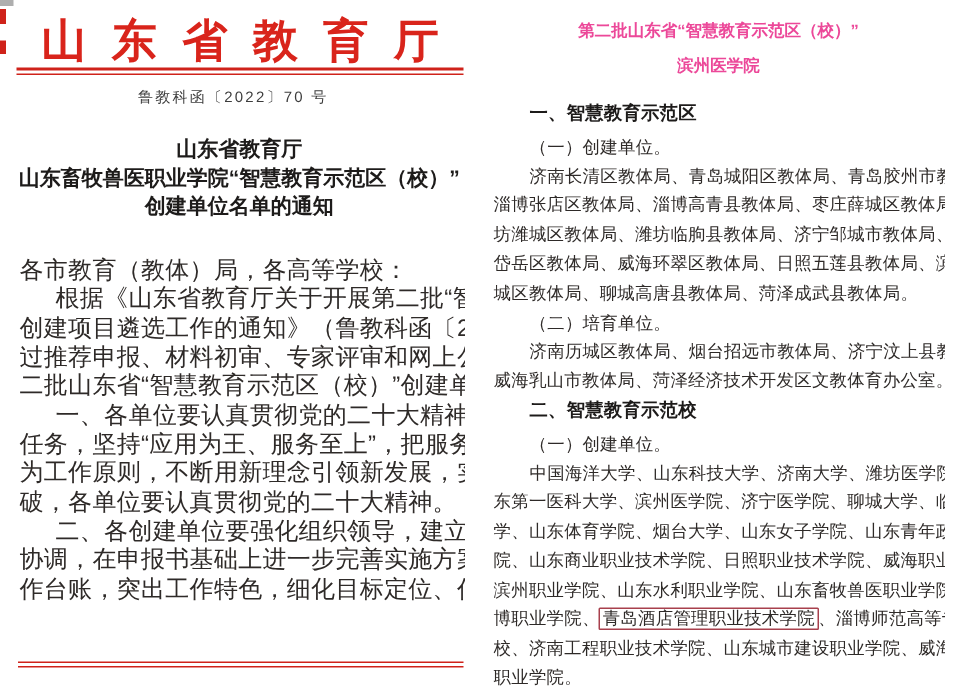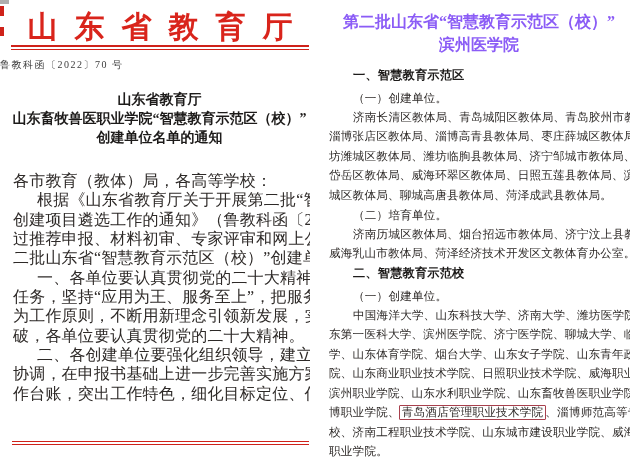--- a/index.html
+++ b/index.html
@@ -1,19 +1,19 @@
 <!DOCTYPE html>
 <html><head>
 <meta charset="utf-8">
 <style>
   html,body{margin:0;padding:0;background:#ffffff;}
   #canvas{
     position:relative;width:638px;height:458px;overflow:hidden;
     background:#ffffff;
-    font-family:Liberation Serif, serif;
+    font-family:Liberation Sans, sans-serif;
     color:#2e2a28;
   }
   .page{position:absolute;top:0;height:458px;width:319px;}
   #page-left{left:0;}
   #page-right{left:319px;}
 
   
   .corner-smudge{position:absolute;left:0;top:0;width:9px;height:4px;background:#6b6b6b;opacity:.55;}
   .edge-mark{position:absolute;left:0;width:4px;background:#cf221a;}
   .edge-mark.m1{top:6px;height:10px;}
@@ -21,41 +21,41 @@
   .agency{
     position:absolute;top:7px;left:10px;width:300px;
     font-size:30px;font-weight:bold;color:#d9241b;
     text-align:center;letter-spacing:17px;text-indent:17px;
     white-space:nowrap;overflow:hidden;
   }
   .rule-double{position:absolute;top:45px;left:11px;width:298px;height:2px;
     border-top:2.5px solid #cf221a;border-bottom:1px solid #cf221a;}
   .docnum{
     position:absolute;top:58px;left:0;width:311px;
-    font-size:10px;color:#3c3c3c;text-align:left;letter-spacing:1.5px;
+    font-size:10px;color:#3c3c3c;text-align:center;letter-spacing:1.5px;
   }
   .notice-title{
     position:absolute;top:90px;left:4px;width:311px;
     font-size:14px;font-weight:bold;color:#1d1b1a;
     text-align:center;line-height:19px;
   }
   .notice-title div{white-space:nowrap;overflow:hidden;}
   .body-left{
     position:absolute;top:171px;left:13px;width:297px;
     font-size:16px;line-height:19.35px;letter-spacing:.2px;
   }
   .bl{white-space:nowrap;overflow:hidden;}
   .ind{padding-left:24px;}
   .rule-bottom{position:absolute;top:441px;left:12px;width:297px;height:2px;
     border-top:1.5px solid #cf221a;border-bottom:1.5px solid #cf221a;}
 
   
   .r-title{
     position:absolute;top:10px;left:10px;width:300px;
-    font-size:16px;font-weight:bold;color:#8b5cf6;
+    font-size:11px;font-weight:bold;color:#ec4899;
     text-align:center;line-height:23px;
   }
   .r-title div{white-space:nowrap;overflow:hidden;}
   .r-block{position:absolute;left:10px;width:301px;font-size:11.6px;line-height:19.45px;letter-spacing:.2px;}
   .r-heading{font-weight:bold;color:#1d1b1a;font-size:12.2px;}
   #r-h1{top:66px;}
   #r-sub1{top:89px;}
   #r-para1{top:108px;}
   #r-sub2{top:206px;}
   #r-para2{top:225px;}

